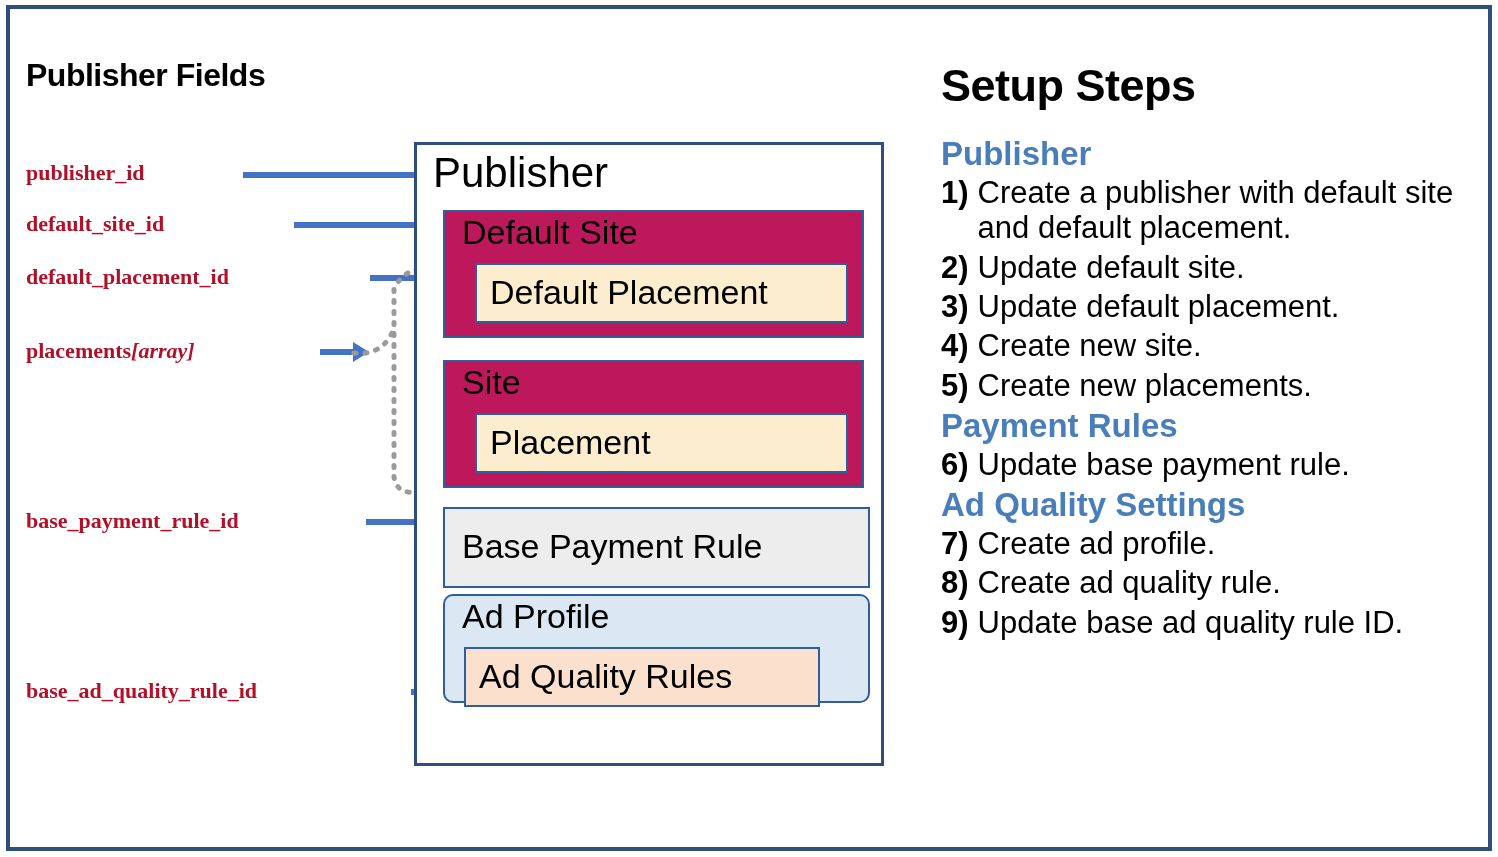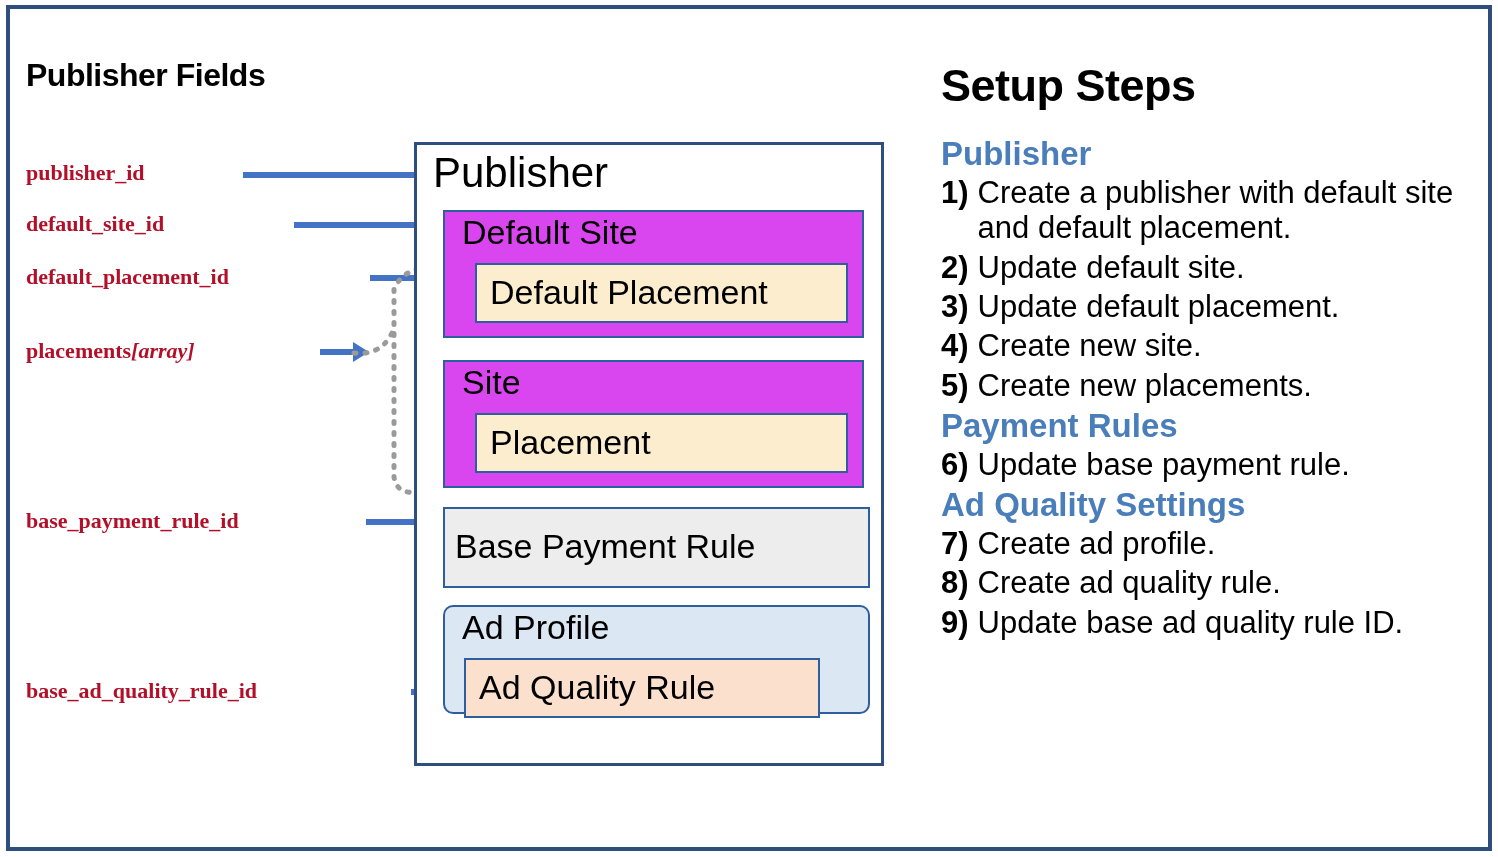--- a/index.html
+++ b/index.html
@@ -89,21 +89,21 @@
     border: 2px solid #2E5E9E;
     box-sizing: border-box;
   }
   .obj-label {
     position: absolute;
     color: #000000;
     white-space: nowrap;
     font-size: 34px;
   }
   .site-box {
-    background: #d946ef;
+    background: #be185d;
     left: 26px;
     width: 421px;
   }
   .grey-box {
     background: #EDEDED;
     left: 26px;
     width: 427px;
   }
   .adprofile-box {
     background: #DCE7F4;
@@ -235,27 +235,27 @@
     </div>
 
     <div class="obj-box site-box" style="top:215px; height:128px;">
       <div class="obj-label" style="left:17px; top:1px;">Site</div>
       <div class="obj-box placement-box" style="top:51px; height:60px;">
         <div class="obj-label" style="left:13px; top:8px;">Placement</div>
       </div>
     </div>
 
     <div class="obj-box grey-box" style="top:362px; height:81px;">
-      <div class="obj-label" style="left:10px; top:18px;">Base Payment Rule</div>
-    </div>
-
-    <div class="obj-box adprofile-box" style="top:460px; height:109px;border-radius:10px;">
+      <div class="obj-label" style="left:17px; top:18px;">Base Payment Rule</div>
+    </div>
+
+    <div class="obj-box adprofile-box" style="top:449px; height:109px;border-radius:10px;">
       <div class="obj-label" style="left:17px; top:1px;">Ad Profile</div>
       <div class="obj-box adquality-box" style="top:51px; height:60px;">
-        <div class="obj-label" style="left:13px; top:8px;">Ad Quality Rule</div>
+        <div class="obj-label" style="left:13px; top:8px;">Ad Quality Rules</div>
       </div>
     </div>
 
   </div>
 
   <div id="setup-steps">
 
     <div class="group-heading">Publisher</div>
     <div class="step-row">
       <span class="step-num">1)</span>

